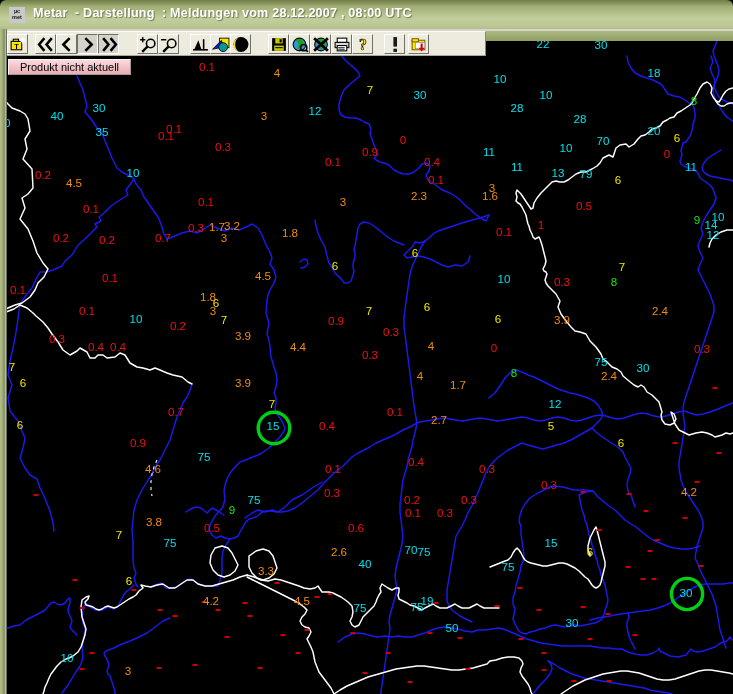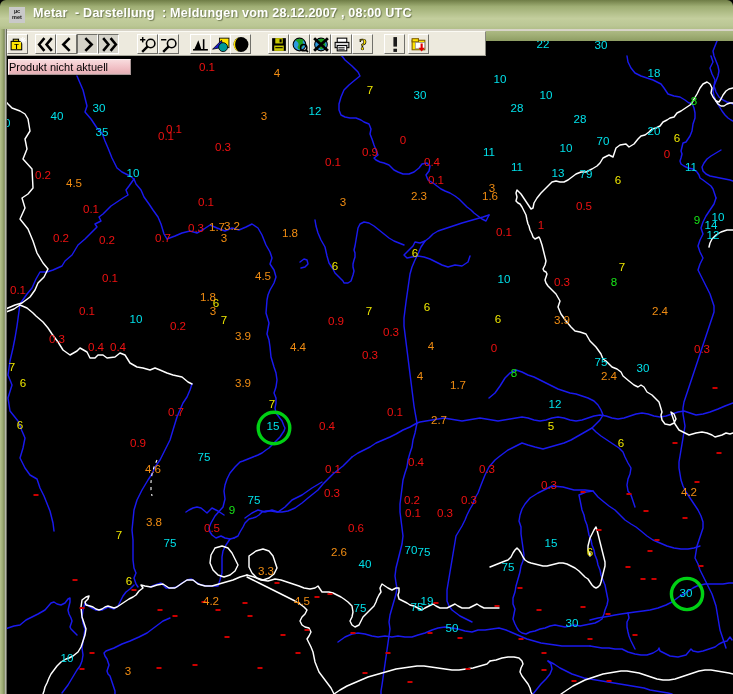--- a/index.html
+++ b/index.html
@@ -17,21 +17,21 @@
  background:linear-gradient(90deg,#b6c18f 0%,#9aa871 40%,#7e8c59 60%,#b9b9b0 78%,#5a5d4e 96%,#2a2c24 100%);}
 #toolbar{position:absolute;left:7px;top:31px;width:479px;height:25px;background:#edeade;
  border-right:1px solid #86867c;border-bottom:1px solid #a8a89c;border-top:1px solid #fbfaf4;}
 .tbtn{position:absolute;top:2px;width:21px;height:20px;background:#edeade;
  border:1px solid;border-color:#ffffff #70706a #70706a #ffffff;
  display:flex;align-items:center;justify-content:center;}
 .tbtn.pressed{background:#d5d3c9;border-color:#70706a #ffffff #ffffff #70706a;}
 #plabel{position:absolute;left:8px;top:59px;width:123px;height:16px;
  background:linear-gradient(180deg,#f8dbdd 0%,#f2c3c8 50%,#eab3b9 85%,#dfb3b8 100%);
  border:1px solid;border-color:#fceff0 #a89494 #a89494 #fceff0;
- font-size:11px;color:#000;padding-top:1px;}
+ font-size:11px;color:#000;text-align:center;padding-top:1px;}
 </style></head>
 <body>
 <div id="win">
 <svg id="map" width="733" height="694" viewBox="0 0 733 694">
       <rect x="0" y="0" width="733" height="694" fill="#000000"></rect>
       <polyline points="77,76 83,90 87,106 85,112 91,119 97,128 102,133 105,141 108,148 112,158 117,168 122,172 130,176 134,179" fill="none" stroke="#1a1aee" stroke-width="1.45" stroke-linejoin="round" stroke-linecap="round"></polyline>
       <polyline points="134,179 129,186 126,190 128,195 123,198 111,206 106,211 103,214 99,217 101,221 95,224 97,227 90,234 85,239 78,245 75,250 72,255 65,261 62,266 53,270 47,272 40,272 36,279 32,288 27,294 20,304 17,326 15,338 13,348 10,361 8,375 12,385 8,398 10,411 18,421 22,431 25,438 23,448 20,458 25,468 30,475 37,479 40,488 44,496 50,511 53,523 54,531" fill="none" stroke="#1a1aee" stroke-width="1.45" stroke-linejoin="round" stroke-linecap="round"></polyline>
       <polyline points="134,179 136,184 141,190 144,197 149,204 153,210 158,217 161,224 164,234 167,239" fill="none" stroke="#1a1aee" stroke-width="1.45" stroke-linejoin="round" stroke-linecap="round"></polyline>
       <polyline points="167,239 175,236 182,233 190,231 197,233 204,229 210,225 217,228 225,231 232,228 239,230 246,227 252,224 258,228 262,235 266,245 270,252 272,258 270,264 274,270 276,277 274,283 270,290 268,295 267,300 266,313 269,323 267,334 269,340 270,347 271,357 274,367 276,373 277,380 276,387 274,393 276,398 276,403 275,408 276,413 279,417 282,421 284,426 285,428 284,431 282,434 280,437 277,440 274,443 272,445 269,448 266,450 262,453 258,455 253,457 248,459 243,461 240,462 235,467 230,473 227,479 225,485 224,491 225,499 223,507 215,516 211,523 209,528 210,532 212,535 216,538 221,536 225,538 230,539 234,538" fill="none" stroke="#1a1aee" stroke-width="1.45" stroke-linejoin="round" stroke-linecap="round"></polyline>
       <polyline points="230,539 226,545 223,551 222,557 222,562 222,567 222,573 221,576 220,580 219,583 218,586 214,586 212,586 207,586 201,585 196,582 193,580 191,579 187,580 182,583 177,587 171,588 166,588 161,583 155,585 150,587" fill="none" stroke="#1a1aee" stroke-width="1.45" stroke-linejoin="round" stroke-linecap="round"></polyline>

